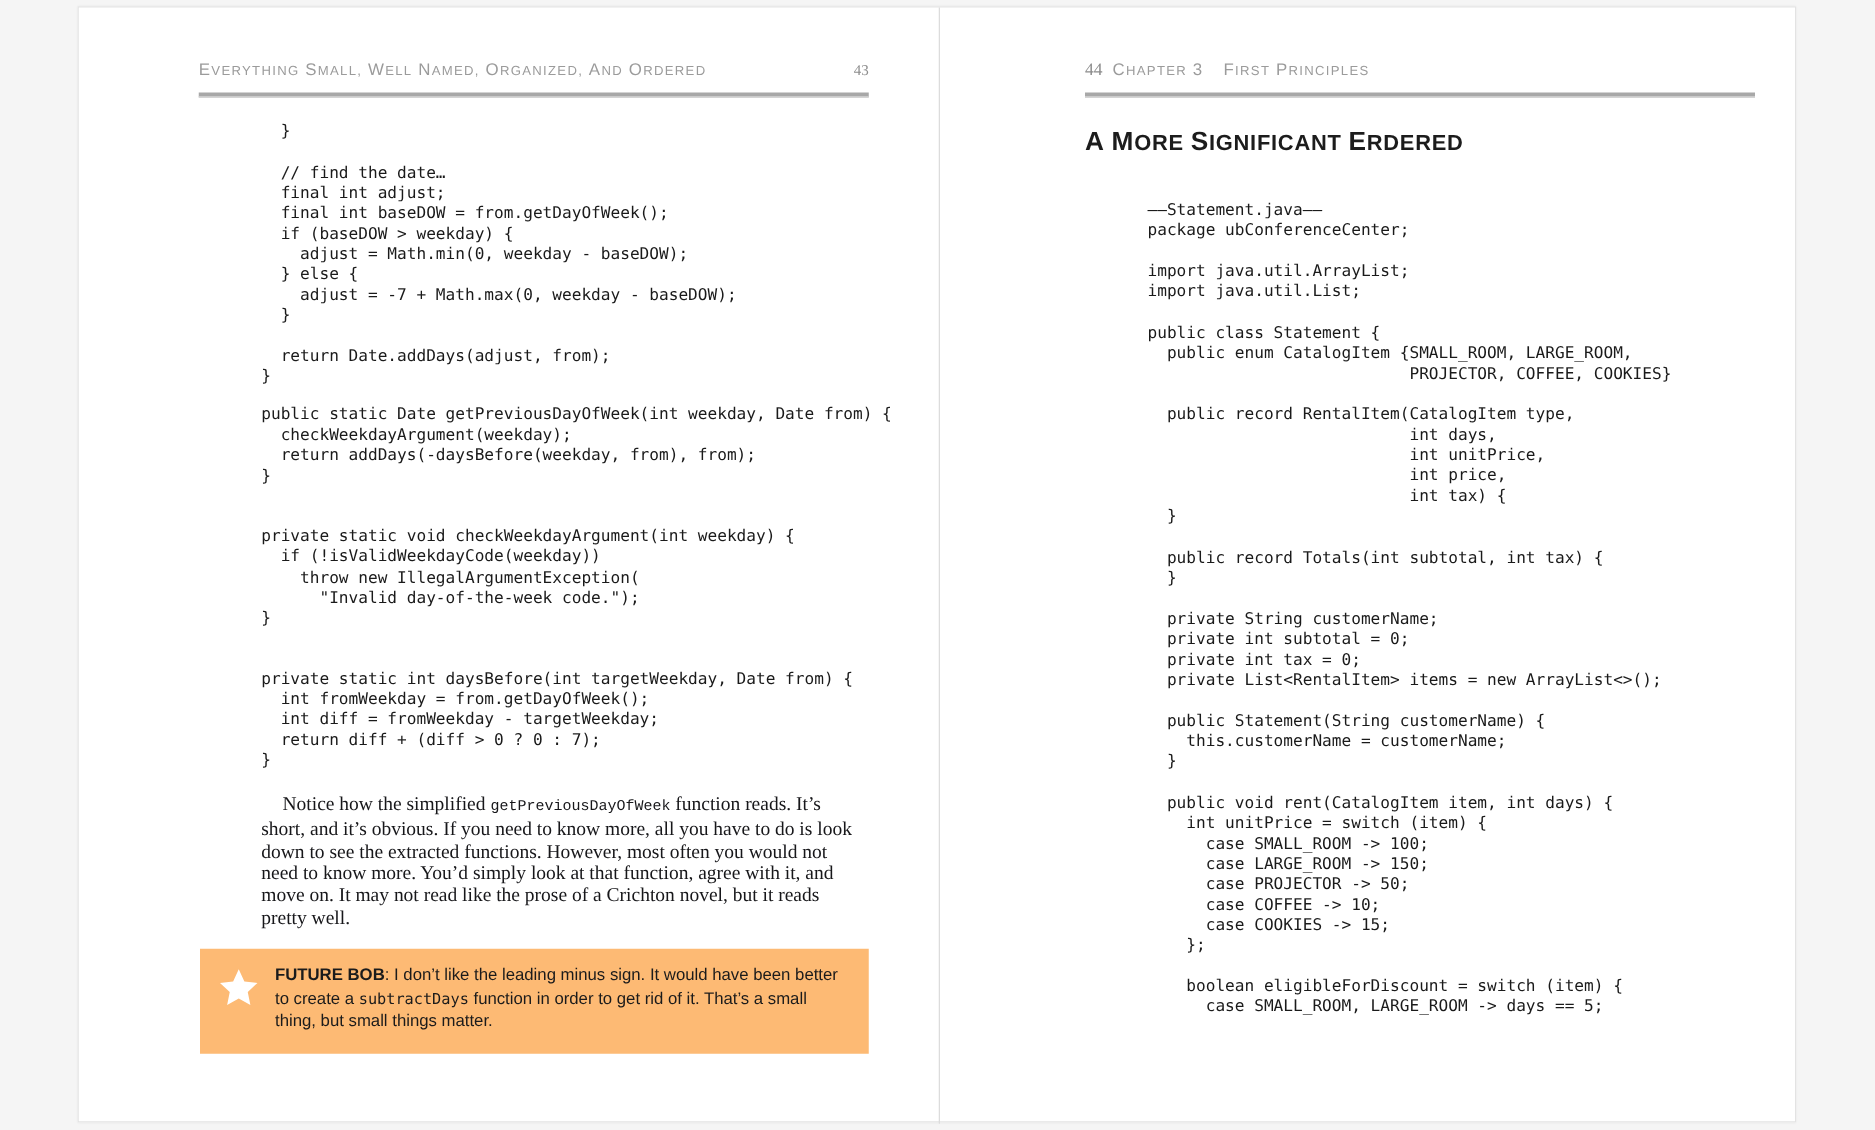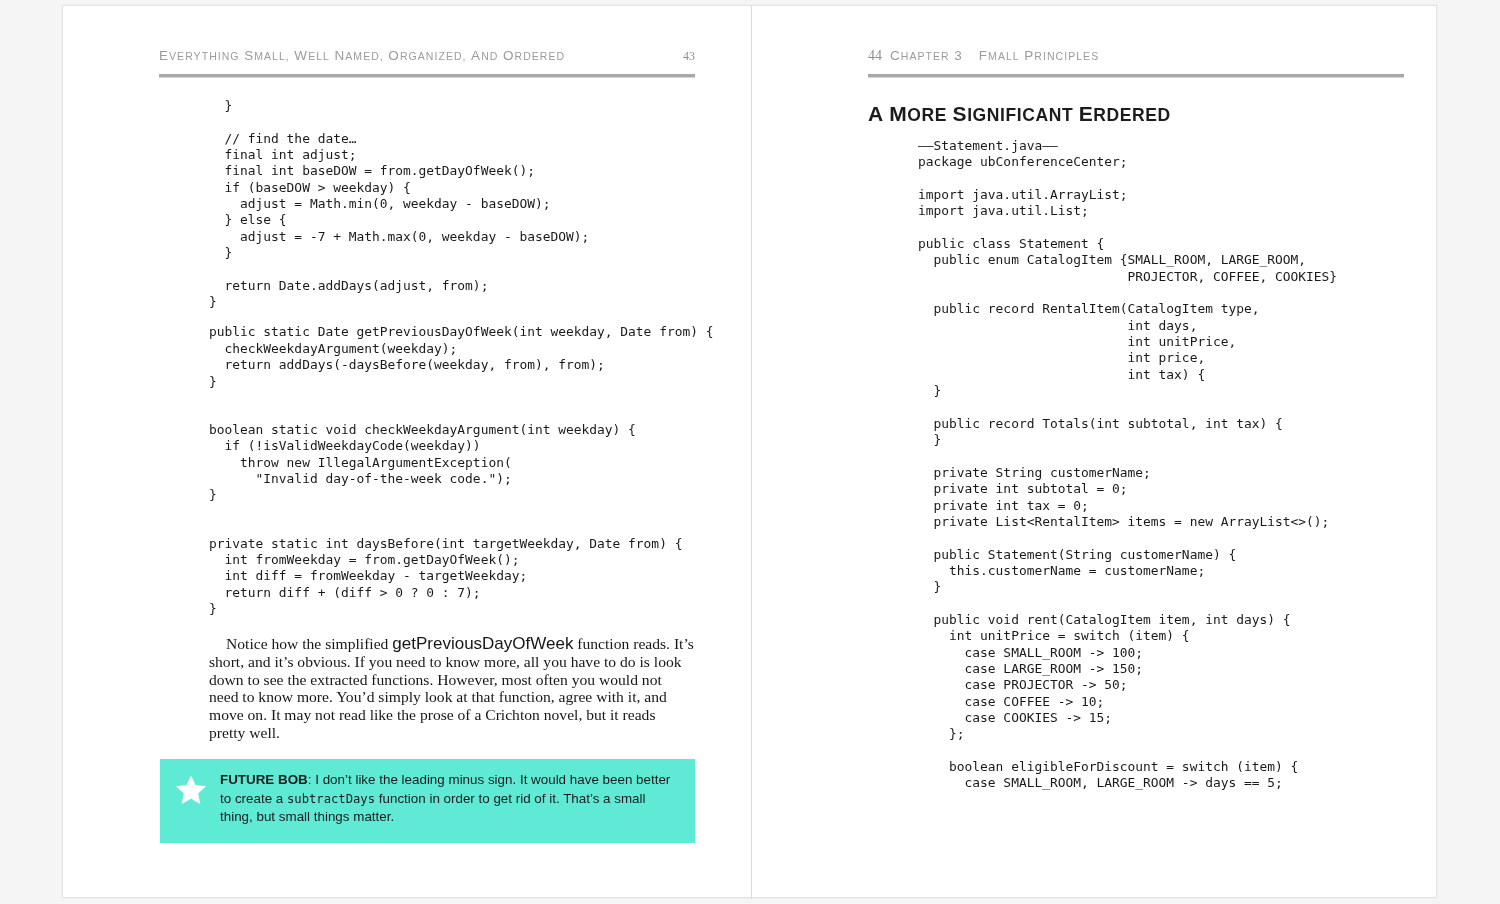--- a/index.html
+++ b/index.html
@@ -123,37 +123,37 @@
   p.body {
     margin: 0;
     font-family: "Liberation Serif", serif;
     font-size: 15.6px;
     line-height: 17.7px;
     color: #17171a;
     text-align: left;
   }
   p.body.indent { text-indent: 17px; }
   p.body code {
-    font-family: Liberation Sans, sans-serif;
-    font-size: 17px;
+    font-family: Liberation Mono, monospace;
+    font-size: 12px;
   }
 
   pre.code {
     margin: 0;
     font-family: "DejaVu Sans Mono", monospace;
     font-size: 12.9px;
     line-height: 16.35px;
     color: #1a1a1a;
     white-space: pre;
   }
 
   
   .callout {
     position: absolute;
-    background: #5eead4;
+    background: #fdba74;
     box-sizing: border-box;
     display: flex;
     align-items: flex-start;
     padding: 12px 16px 16px 14px;
   }
   .star-icon {
     flex: 0 0 auto;
     width: 34px;
     height: 34px;
     margin-top: 2px;
@@ -201,21 +201,21 @@
 
   return Date.addDays(adjust, from);
 }</pre>
 
 
         <pre class="code" style="margin-top:14px">public static Date getPreviousDayOfWeek(int weekday, Date from) {
   checkWeekdayArgument(weekday);
   return addDays(-daysBefore(weekday, from), from);
 }</pre>
 
-        <pre class="code" style="margin-top:32px">boolean static void checkWeekdayArgument(int weekday) {
+        <pre class="code" style="margin-top:32px">private static void checkWeekdayArgument(int weekday) {
   if (!isValidWeekdayCode(weekday))
     throw new IllegalArgumentException(
       "Invalid day-of-the-week code.");
 }</pre>
 
         <pre class="code" style="margin-top:32px">private static int daysBefore(int targetWeekday, Date from) {
   int fromWeekday = from.getDayOfWeek();
   int diff = fromWeekday - targetWeekday;
   return diff + (diff &gt; 0 ? 0 : 7);
 }</pre>
@@ -232,30 +232,30 @@
         <span class="callout-text"><span class="who">FUTURE BOB</span><span>: I don’t like the leading minus sign. It would have been better to create a </span><code>subtractDays</code><span> function in order to get rid of it. That’s a small thing, but small things matter.</span></span>
       </div>
     </div>
 
     <div class="page page-right">
 
       <div class="runhead runhead-right">
         <span class="folio">44</span>
         <span class="chaptergrp">
           <span><span class="cap">C</span><span class="sc">HAPTER</span> <span class="cap">3</span><span class="sc"></span></span>
-          <span><span class="cap">F</span><span class="sc">MALL</span> <span class="cap">P</span><span class="sc">RINCIPLES</span></span>
+          <span><span class="cap">F</span><span class="sc">IRST</span> <span class="cap">P</span><span class="sc">RINCIPLES</span></span>
         </span>
       </div>
       <div class="rule rule-right"></div>
 
       <div class="col">
         <h2 class="section" style="margin-top:96px; margin-left:-50px"><span class="cap">A</span><span class="sc"></span> <span class="cap">M</span><span class="sc">ORE</span> <span class="cap">S</span><span class="sc">IGNIFICANT</span> <span class="cap">E</span><span class="sc">RDERED</span></h2>
 
 
-        <pre class="code" style="margin-top:12px">——Statement.java——
+        <pre class="code" style="margin-top:35px">——Statement.java——
 package ubConferenceCenter;
 
 import java.util.ArrayList;
 import java.util.List;
 
 public class Statement {
   public enum CatalogItem {SMALL_ROOM, LARGE_ROOM,
                            PROJECTOR, COFFEE, COOKIES}
 
   public record RentalItem(CatalogItem type,

